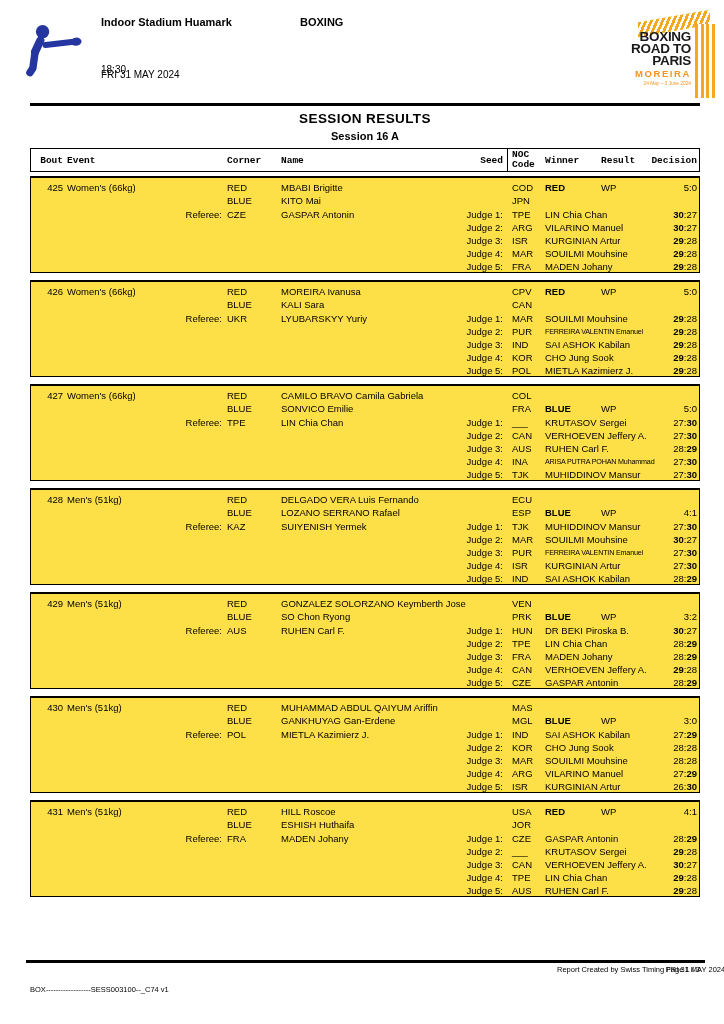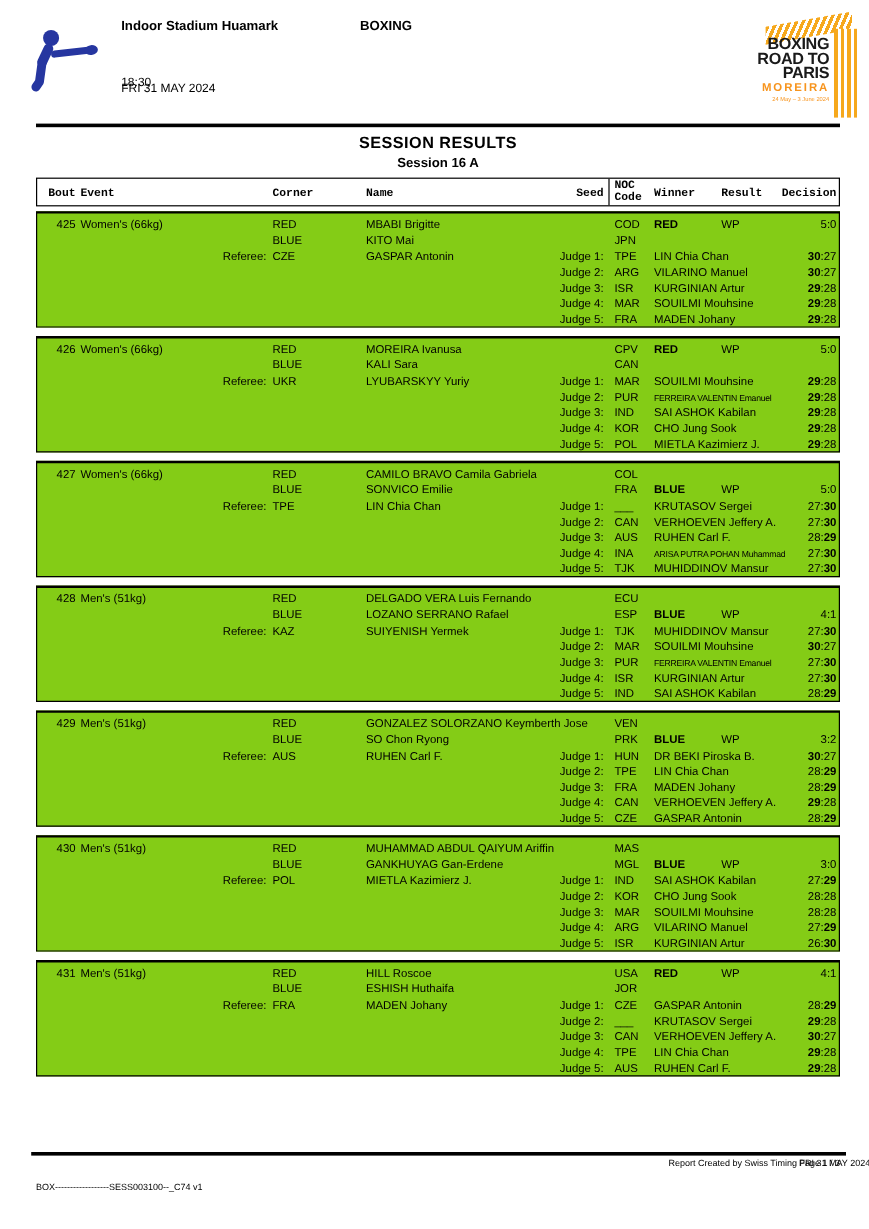--- a/index.html
+++ b/index.html
@@ -37,29 +37,29 @@
 
   
   .thead{position:absolute;top:148px;left:30px;width:670px;height:24px;
     border:1.5px solid #000;box-sizing:border-box;font-family:Liberation Mono, monospace;}
   .thead .cell{position:absolute;top:6px;font-size:9.5px;font-weight:bold;white-space:nowrap;}
   .h-div{position:absolute;left:476px;top:0;bottom:0;width:1px;background:#000;}
   .h-noc{top:1px !important;line-height:10px;}
 
   
   .bout-list{position:absolute;top:176px;left:30px;width:670px;}
-  .bout-box{position:relative;height:97px;box-sizing:border-box;background:#84cc16;
+  .bout-box{position:relative;height:97px;box-sizing:border-box;background:#fde047;
     border:1.5px solid #000;border-top-width:2px;margin-bottom:7px;}
   .brow{position:absolute;left:0;right:0;height:12px;font-size:9.5px;line-height:11px;}
   .r0{top:4px}.r1{top:17px}.r2{top:31px}.r3{top:44px}.r4{top:57px}.r5{top:70px}.r6{top:83px}
   .cell{position:absolute;white-space:nowrap;}
   .c-bout{left:2px;width:30px;text-align:right;}
   .c-event{left:36px;}
   .c-corner{left:196px;}
-  .c-name{left:274px;text-align:center;}
+  .c-name{left:250px;text-align:center;}
   .c-reflabel{left:90px;width:101px;text-align:right;}
   .c-jlabel{left:370px;width:102px;text-align:right;}
   .c-noc{left:481px;}
   .c-winner{left:514px;font-weight:bold;}
   .c-result{left:570px;}
   .c-decision{right:2px;text-align:right;}
   .c-jname{left:514px;}
   .c-score{right:2px;text-align:right;}
   .condensed{font-size:7.2px;letter-spacing:-0.2px;}
   .bb{font-weight:bold;}

